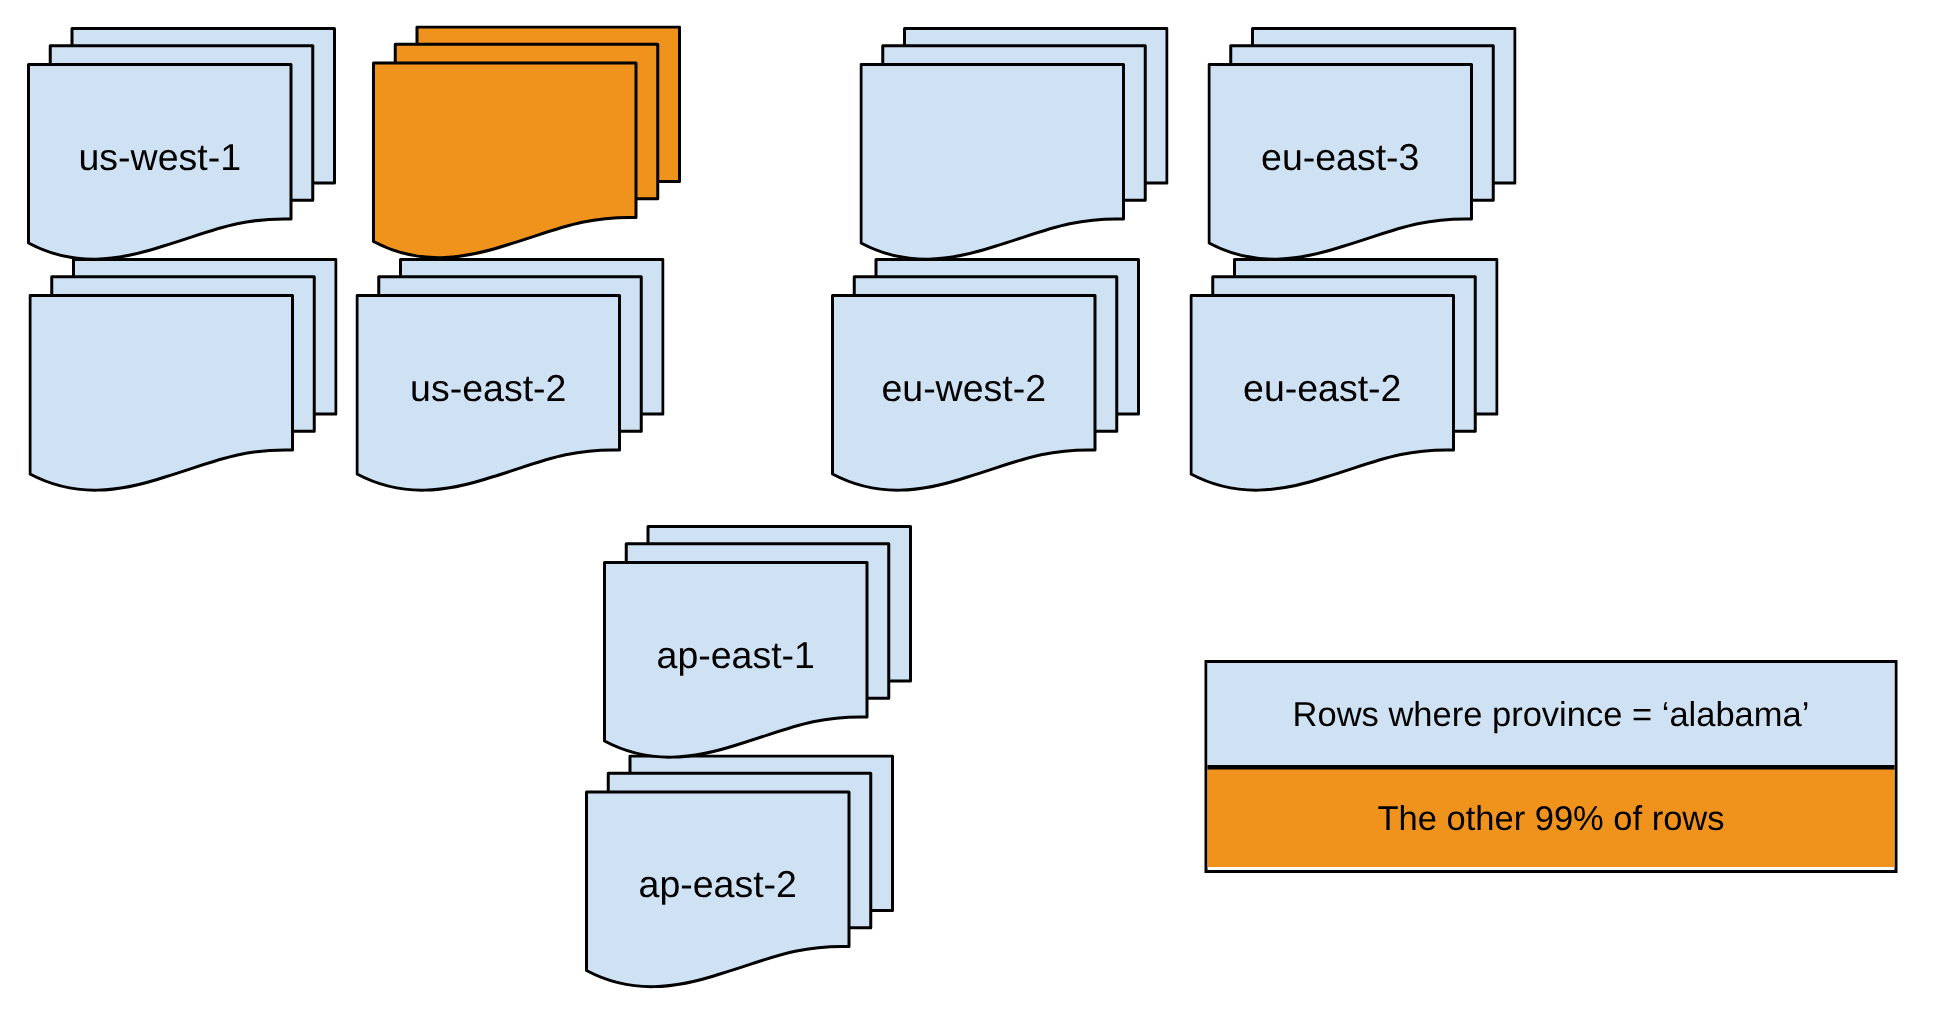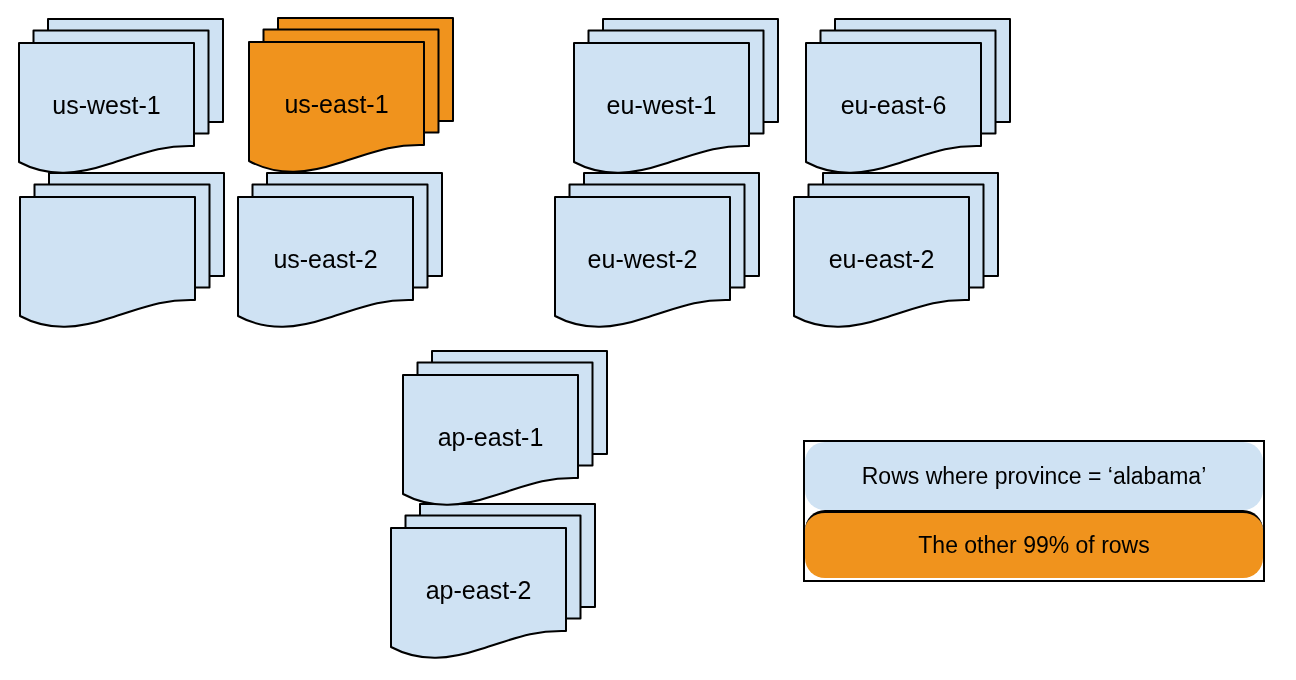--- a/index.html
+++ b/index.html
@@ -44,21 +44,20 @@
     border: 2px solid #000000;
     background: #ffffff;
   }
   .legend-row {
     display: flex;
     align-items: center;
     justify-content: center;
     height: 68px;
     font-size: 23px;
     color: #000000;
-    border-radius: 20px;
   }
   .legend-row + .legend-row { border-top: 3px solid #000000; align-items: center; }
 </style>
 </head>
 <body>
 
 <div class="canvas">
   <div>
       <div class="stack" style="left: 18px; top: 18px; z-index: 10;">
     <svg viewBox="0 0 206 158" aria-hidden="true">
@@ -71,41 +70,39 @@
     <div class="stack-label">us-west-1</div>
   </div>
       <div class="stack" style="left: 248px; top: 17px; z-index: 9;">
     <svg viewBox="0 0 206 158" aria-hidden="true">
       <g fill="#f0931d" stroke="#000000" stroke-width="2" stroke-linejoin="round">
         <rect x="30" y="1" width="175" height="103"></rect>
         <rect x="15.5" y="12.5" width="175" height="103"></rect>
         <path d="M1 25 H176 V128 C141 127 121 137 91 146 C61 156 31 160 1 144 Z"></path>
       </g>
     </svg>
-    <div class="stack-label">us-east-1</div>
   </div>
       <div class="stack" style="left: 573px; top: 18px; z-index: 8;">
     <svg viewBox="0 0 206 158" aria-hidden="true">
       <g fill="#cfe2f3" stroke="#000000" stroke-width="2" stroke-linejoin="round">
         <rect x="30" y="1" width="175" height="103"></rect>
         <rect x="15.5" y="12.5" width="175" height="103"></rect>
         <path d="M1 25 H176 V128 C141 127 121 137 91 146 C61 156 31 160 1 144 Z"></path>
       </g>
     </svg>
-    <div class="stack-label">eu-west-1</div>
   </div>
       <div class="stack" style="left: 805px; top: 18px; z-index: 7;">
     <svg viewBox="0 0 206 158" aria-hidden="true">
       <g fill="#cfe2f3" stroke="#000000" stroke-width="2" stroke-linejoin="round">
         <rect x="30" y="1" width="175" height="103"></rect>
         <rect x="15.5" y="12.5" width="175" height="103"></rect>
         <path d="M1 25 H176 V128 C141 127 121 137 91 146 C61 156 31 160 1 144 Z"></path>
       </g>
     </svg>
-    <div class="stack-label">eu-east-6</div>
+    <div class="stack-label">eu-east-3</div>
   </div>
       <div class="stack" style="left: 19px; top: 172px; z-index: 6;">
     <svg viewBox="0 0 206 158" aria-hidden="true">
       <g fill="#cfe2f3" stroke="#000000" stroke-width="2" stroke-linejoin="round">
         <rect x="30" y="1" width="175" height="103"></rect>
         <rect x="15.5" y="12.5" width="175" height="103"></rect>
         <path d="M1 25 H176 V128 C141 127 121 137 91 146 C61 156 31 160 1 144 Z"></path>
       </g>
     </svg>
   </div>

